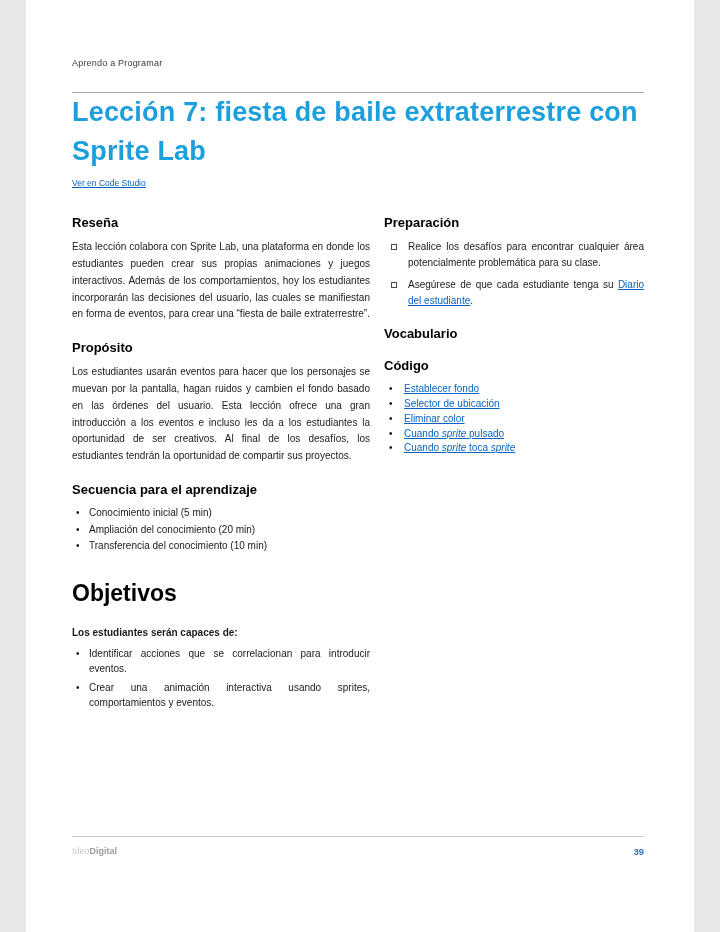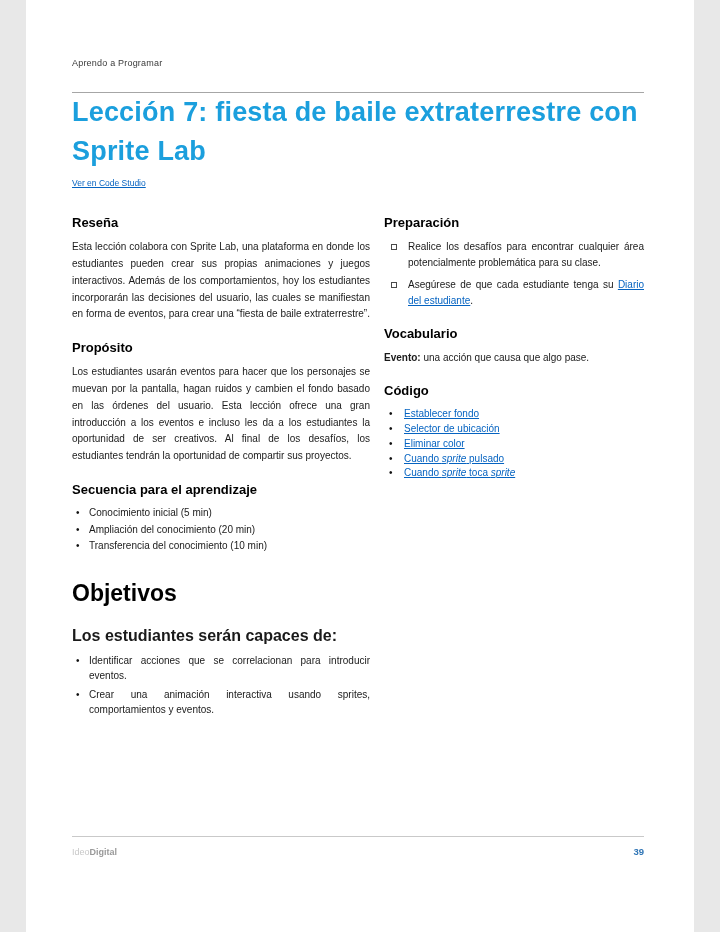--- a/index.html
+++ b/index.html
@@ -21,42 +21,42 @@
   a { color:var(--link,#0563c1); text-decoration:underline; cursor:pointer; }
   .studio-link { display:inline-block; margin-top:7px; font-size:8.5px; }
 
   .columns { display:flex; gap:14px; margin-top:8px; }
   .col-left { width:298px; flex:none; }
   .col-right { flex:1; min-width:0; }
 
   h2.sec { font-size:13px; font-weight:700; color:#000; margin-top:17px; margin-bottom:9px; }
   h2.big { font-size:23px; font-weight:700; color:#000; margin-top:26px; margin-bottom:20px; }
   p.body { font-size:10px; line-height:1.68; text-align:justify; }
-  p.lead { font-size:16px; font-weight:700; margin-bottom:8px; }
+  p.lead { font-size:10px; font-weight:700; margin-bottom:8px; }
 
   ul { list-style:none; }
   ul.dots li { position:relative; padding-left:17px; font-size:10px; line-height:1.45; margin-bottom:2px; }
   ul.dots li::before { content:"•"; position:absolute; left:4px; color:#111; }
   ul.dots.wide li { line-height:1.55; text-align:justify; margin-bottom:3px; }
 
   ul.squares li { position:relative; padding-left:24px; font-size:10px; line-height:1.6; text-align:justify; margin-bottom:6px; }
   ul.squares li::before { content:""; position:absolute; left:7px; top:5px; width:4px; height:4px; border:1px solid #4a4a4a; background:#fff; }
 
   p.vocab { font-size:10px; line-height:1.6; }
   p.vocab b { font-weight:700; }
 
   ul.code-links { margin-top:2px; }
   ul.code-links li { position:relative; padding-left:20px; font-size:10px; line-height:1.38; margin-bottom:1px; }
   ul.code-links li::before { content:"•"; position:absolute; left:5px; color:#111; }
   ul.code-links em { font-style:italic; }
 
   .footer {
     position:absolute; left:46px; right:50px; top:836px;
     border-top:1px solid #c9c9c9; padding-top:9px;
-    display:flex; justify-content:space-between; align-items:center;
+    display:flex; justify-content:space-between; align-items:flex-start;
   }
   .footer-brand { font-size:9px; }
   .footer-brand .light { color:#c8c8c8; }
   .footer-brand .bold  { color:#9a9a9a; font-weight:700; }
   .page-num { font-size:9.5px; color:var(--pagenum,#2e74b5); font-weight:700; }
 </style>
 </head>
 <body>
 
 <div class="page">
@@ -97,21 +97,20 @@
         <ul class="squares">
           <li>
             <span>Realice los desafíos para encontrar cualquier área potencialmente problemática para su clase.</span>
           </li>
           <li>
             <span>Asegúrese de que cada estudiante tenga su </span><a>Diario del estudiante</a><span>.</span>
           </li>
         </ul>
 
         <h2 class="sec">Vocabulario</h2>
-        <p class="vocab"><b>Evento:</b><span> una acción que causa que algo pase.</span></p>
 
         <h2 class="sec">Código</h2>
         <ul class="code-links">
             <li><a><span>Establecer fondo</span></a></li>
             <li><a><span>Selector de ubicación</span></a></li>
             <li><a><span>Eliminar color</span></a></li>
             <li><a><span>Cuando </span><em>sprite</em><span> pulsado</span></a></li>
             <li><a><span>Cuando </span><em>sprite</em><span> toca </span><em>sprite</em></a></li>
           </ul>
       </div>

